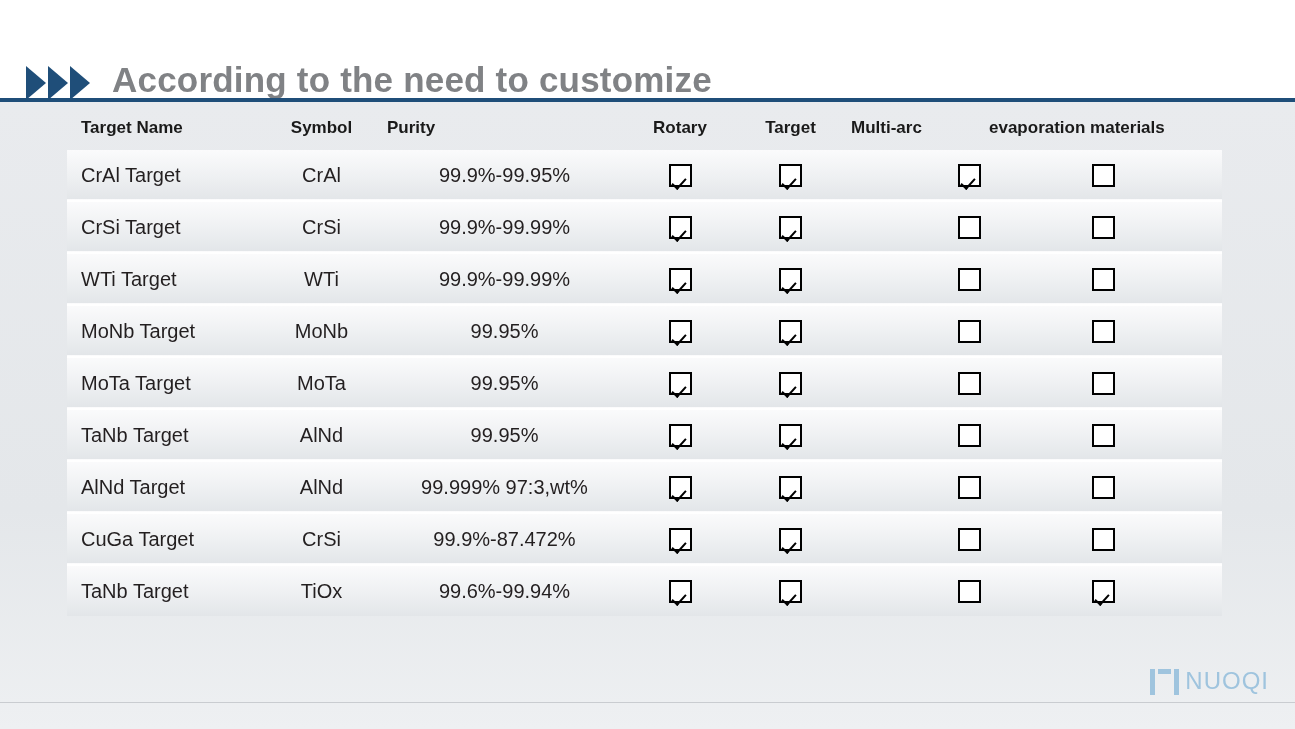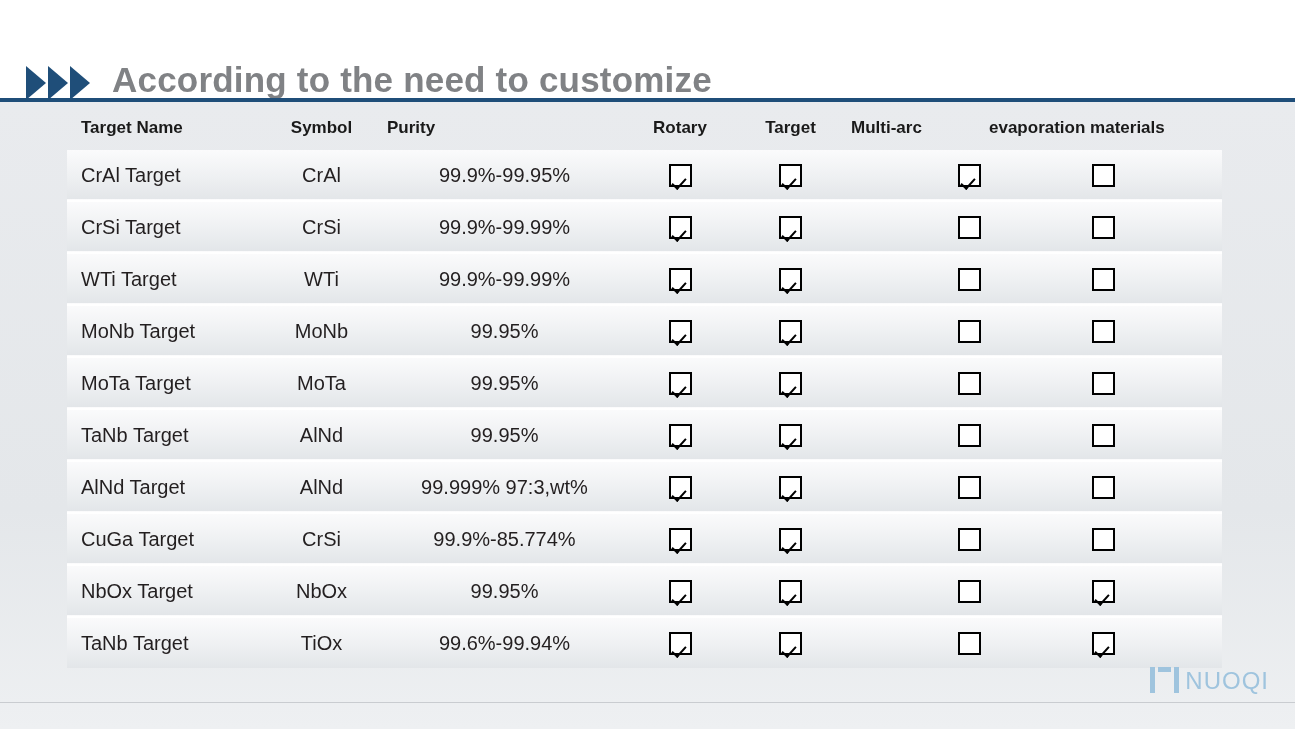--- a/index.html
+++ b/index.html
@@ -143,21 +143,21 @@
     bottom: 26px;
     width: 1295px;
     height: 1px;
     background: #c9ccd0;
   }
   .logo {
     position: absolute;
     right: 26px;
     bottom: 34px;
     display: flex;
-    align-items: flex-start;
+    align-items: flex-end;
     gap: 6px;
   }
   .logo-mark {
     display: flex;
     gap: 3px;
     align-items: flex-end;
   }
   .logo-mark i {
     display: block;
     width: 5px;
@@ -266,34 +266,25 @@
             <td class="col-symbol">AlNd</td>
             <td class="col-purity">99.999%    97:3,wt%</td>
             <td class="col-rotary"><span class="chk on"></span></td>
             <td class="col-planar"><span class="chk on"></span></td>
             <td class="col-multi"><span class="chk"></span></td>
             <td class="col-evap"><span class="chk"></span></td>
           </tr>
           <tr>
             <td class="col-name">CuGa Target</td>
             <td class="col-symbol">CrSi</td>
-            <td class="col-purity">99.9%-85.774%</td>
-            <td class="col-rotary"><span class="chk on"></span></td>
-            <td class="col-planar"><span class="chk on"></span></td>
-            <td class="col-multi"><span class="chk"></span></td>
-            <td class="col-evap"><span class="chk"></span></td>
-          </tr>
-          <tr>
-            <td class="col-name">NbOx Target</td>
-            <td class="col-symbol">NbOx</td>
-            <td class="col-purity">99.95%</td>
-            <td class="col-rotary"><span class="chk on"></span></td>
-            <td class="col-planar"><span class="chk on"></span></td>
-            <td class="col-multi"><span class="chk"></span></td>
-            <td class="col-evap"><span class="chk on"></span></td>
+            <td class="col-purity">99.9%-87.472%</td>
+            <td class="col-rotary"><span class="chk on"></span></td>
+            <td class="col-planar"><span class="chk on"></span></td>
+            <td class="col-multi"><span class="chk"></span></td>
+            <td class="col-evap"><span class="chk"></span></td>
           </tr>
           <tr>
             <td class="col-name">TaNb Target</td>
             <td class="col-symbol">TiOx</td>
             <td class="col-purity">99.6%-99.94%</td>
             <td class="col-rotary"><span class="chk on"></span></td>
             <td class="col-planar"><span class="chk on"></span></td>
             <td class="col-multi"><span class="chk"></span></td>
             <td class="col-evap"><span class="chk on"></span></td>
           </tr>

